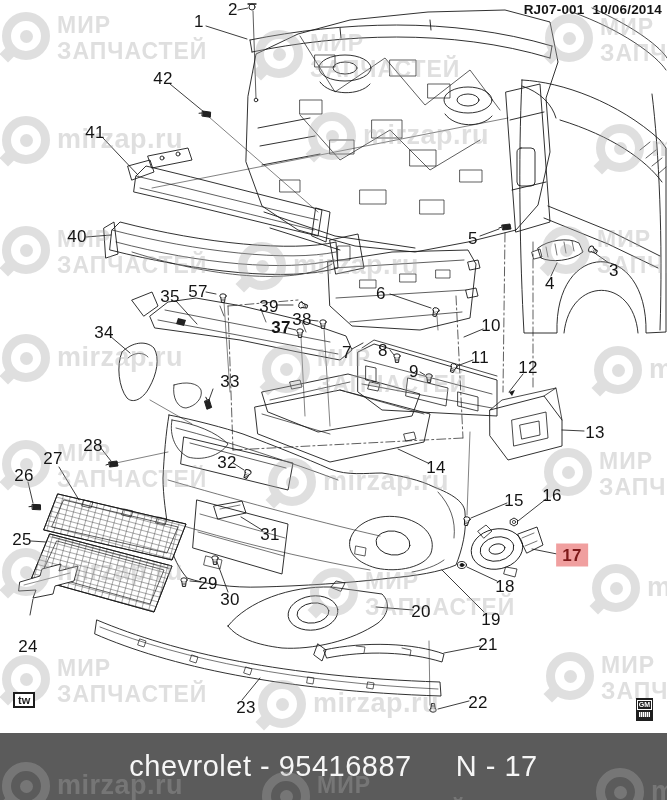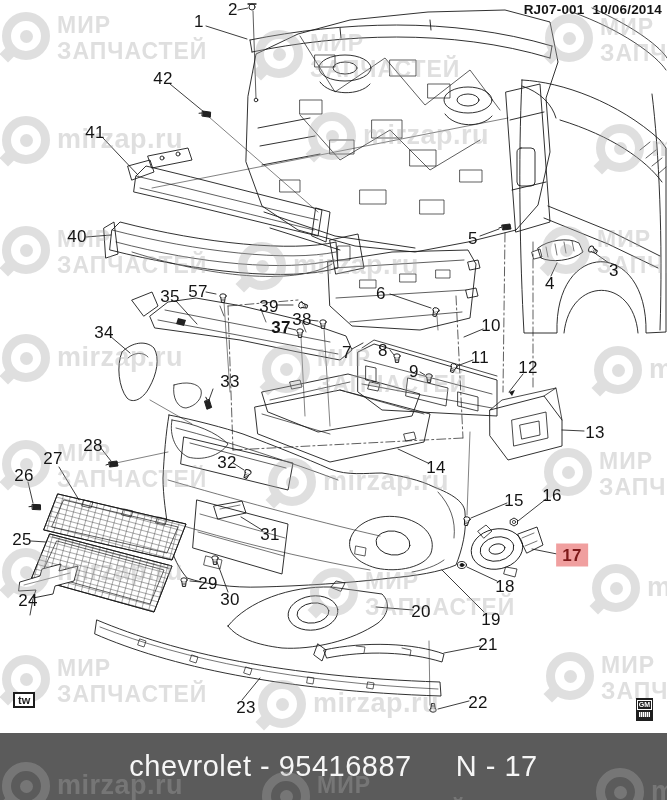--- a/index.html
+++ b/index.html
@@ -463,21 +463,21 @@
     <div class="part-label" style="left: 436px; top: 467px;">14</div>
     <div class="part-label" style="left: 514px; top: 500px;">15</div>
     <div class="part-label" style="left: 552px; top: 495px;">16</div>
     <div class="part-label hl" style="left: 572px; top: 555px;">17</div>
     <div class="part-label" style="left: 505px; top: 586px;">18</div>
     <div class="part-label" style="left: 491px; top: 619px;">19</div>
     <div class="part-label" style="left: 421px; top: 611px;">20</div>
     <div class="part-label" style="left: 488px; top: 644px;">21</div>
     <div class="part-label" style="left: 478px; top: 702px;">22</div>
     <div class="part-label" style="left: 246px; top: 707px;">23</div>
-    <div class="part-label" style="left: 28px; top: 600px; text-align: right;">24</div>
+    <div class="part-label" style="left: 28px; top: 646px; text-align: right;">24</div>
     <div class="part-label" style="left: 22px; top: 539px;">25</div>
     <div class="part-label" style="left: 24px; top: 475px;">26</div>
     <div class="part-label" style="left: 53px; top: 458px;">27</div>
     <div class="part-label" style="left: 93px; top: 445px;">28</div>
     <div class="part-label" style="left: 208px; top: 583px;">29</div>
     <div class="part-label" style="left: 230px; top: 599px;">30</div>
     <div class="part-label" style="left: 270px; top: 534px;">31</div>
     <div class="part-label" style="left: 227px; top: 462px;">32</div>
     <div class="part-label" style="left: 215px; top: 381px; margin-left: 15px;">33</div>
     <div class="part-label" style="left: 104px; top: 332px;">34</div>

